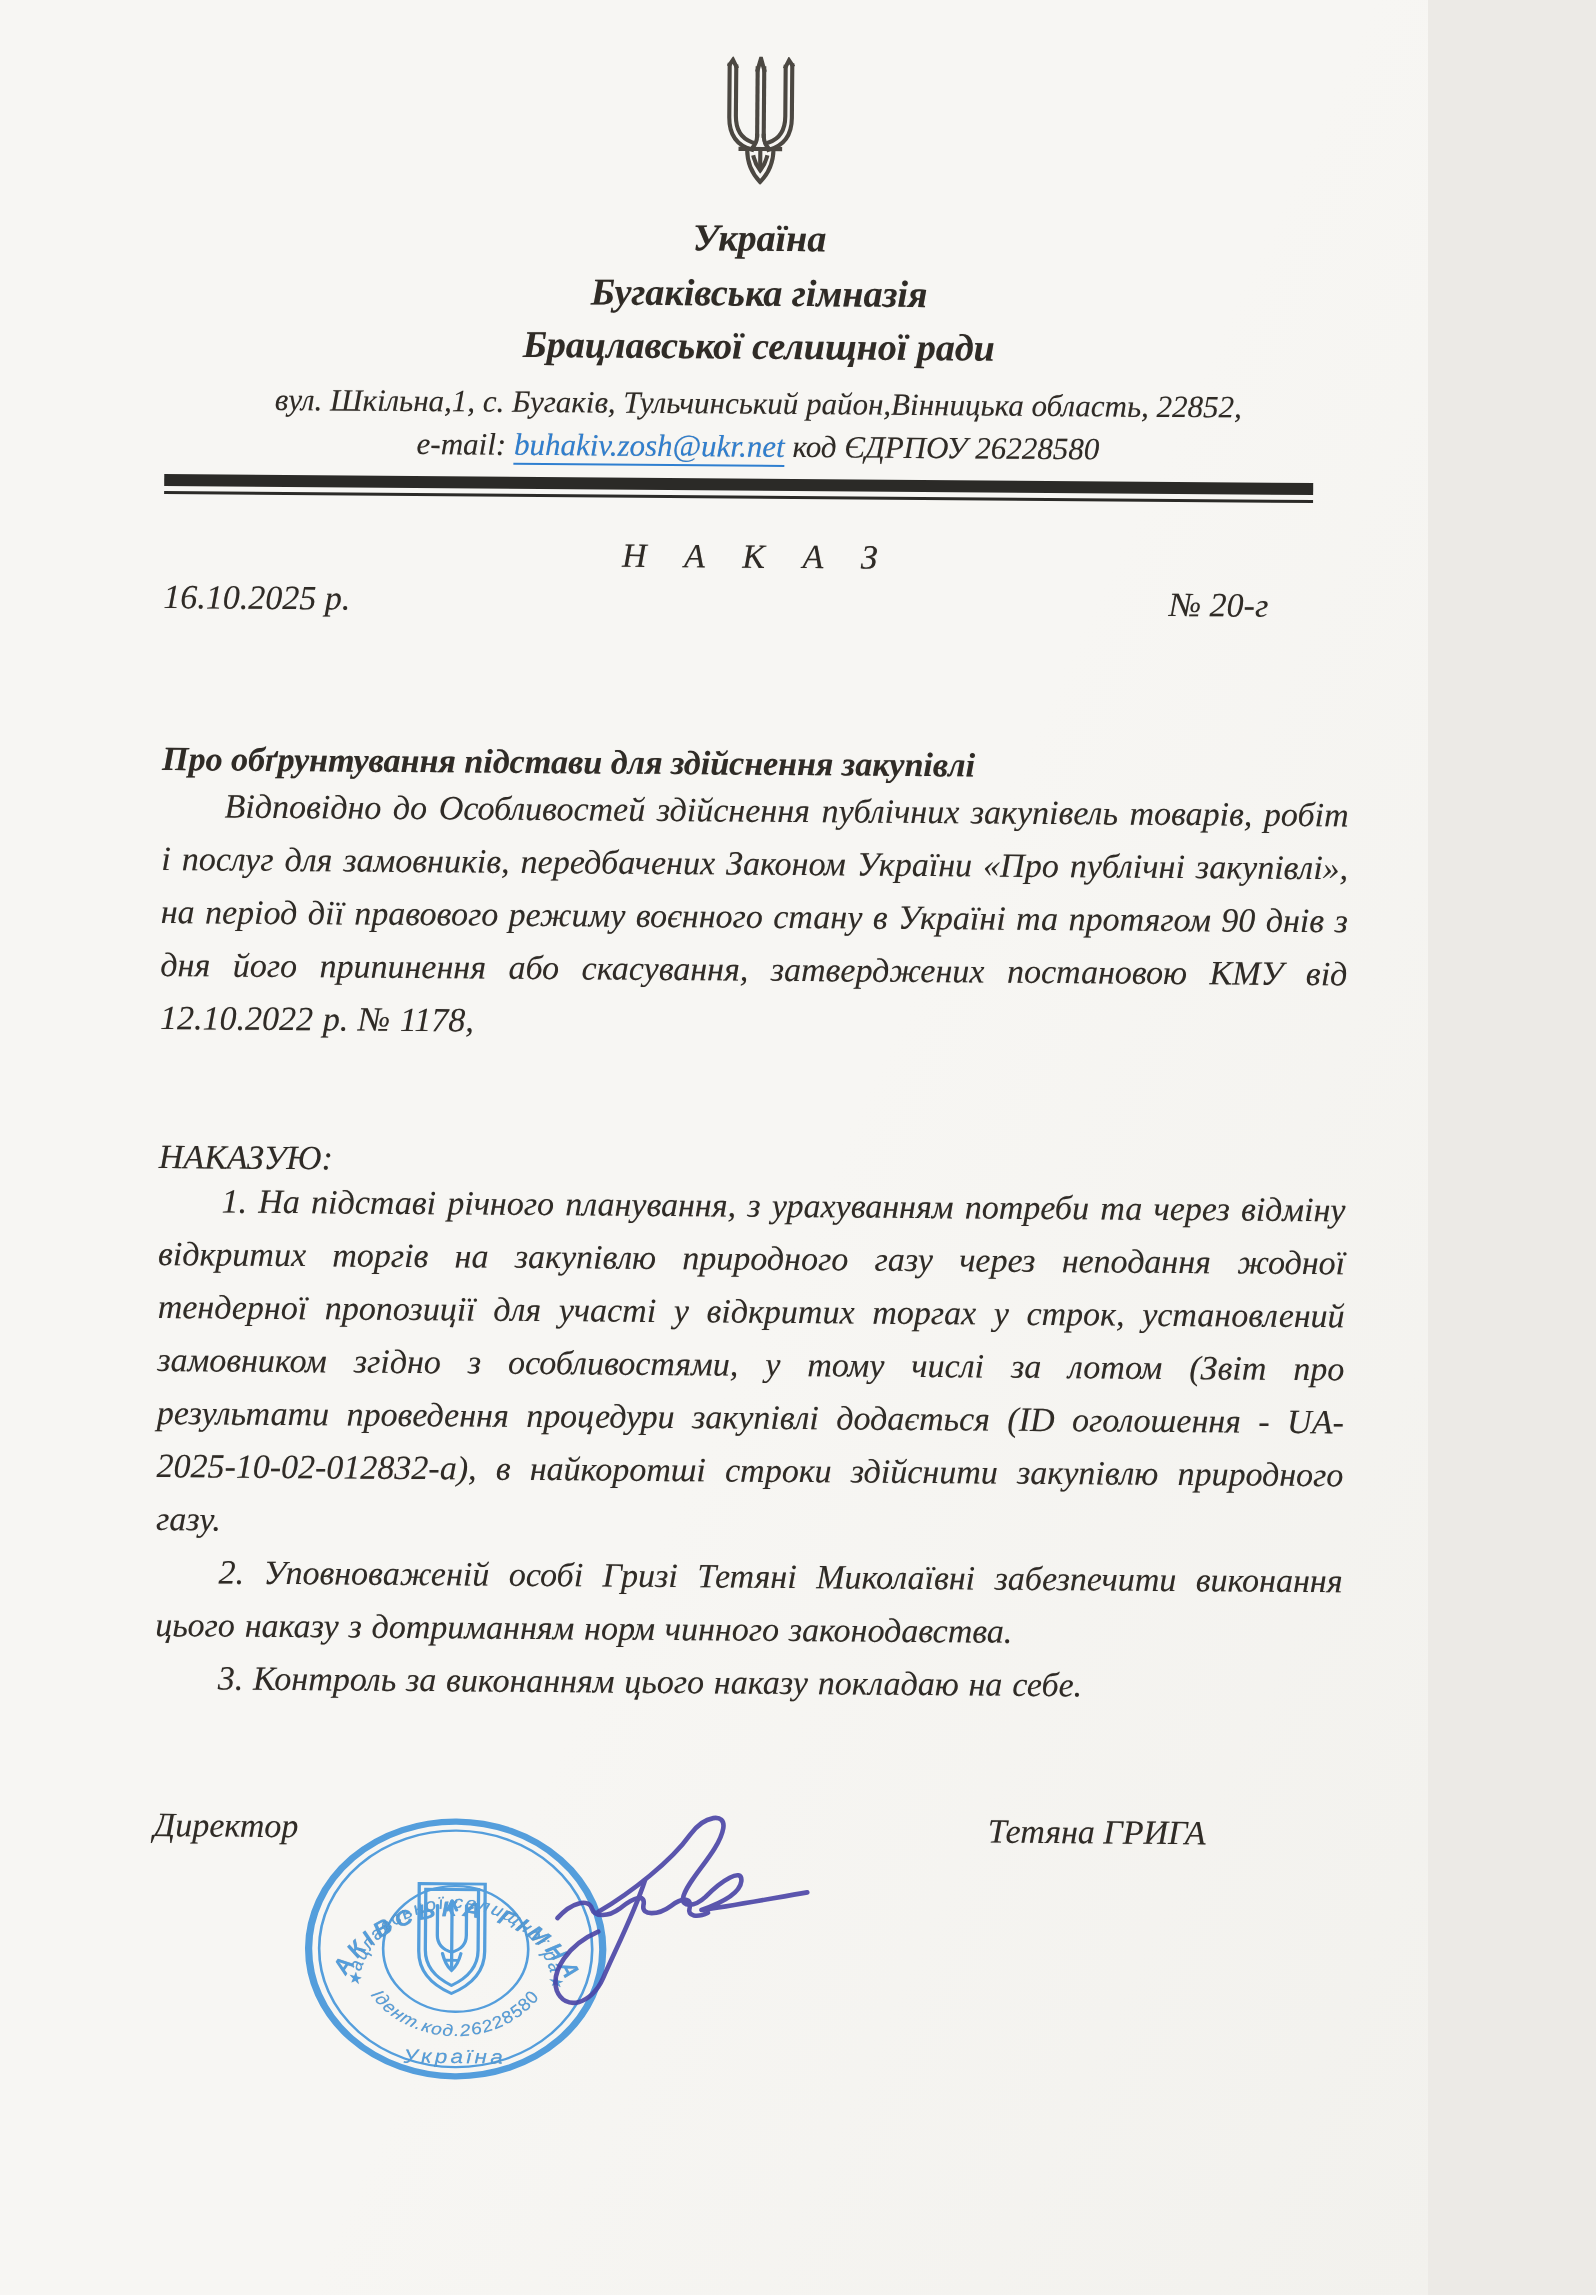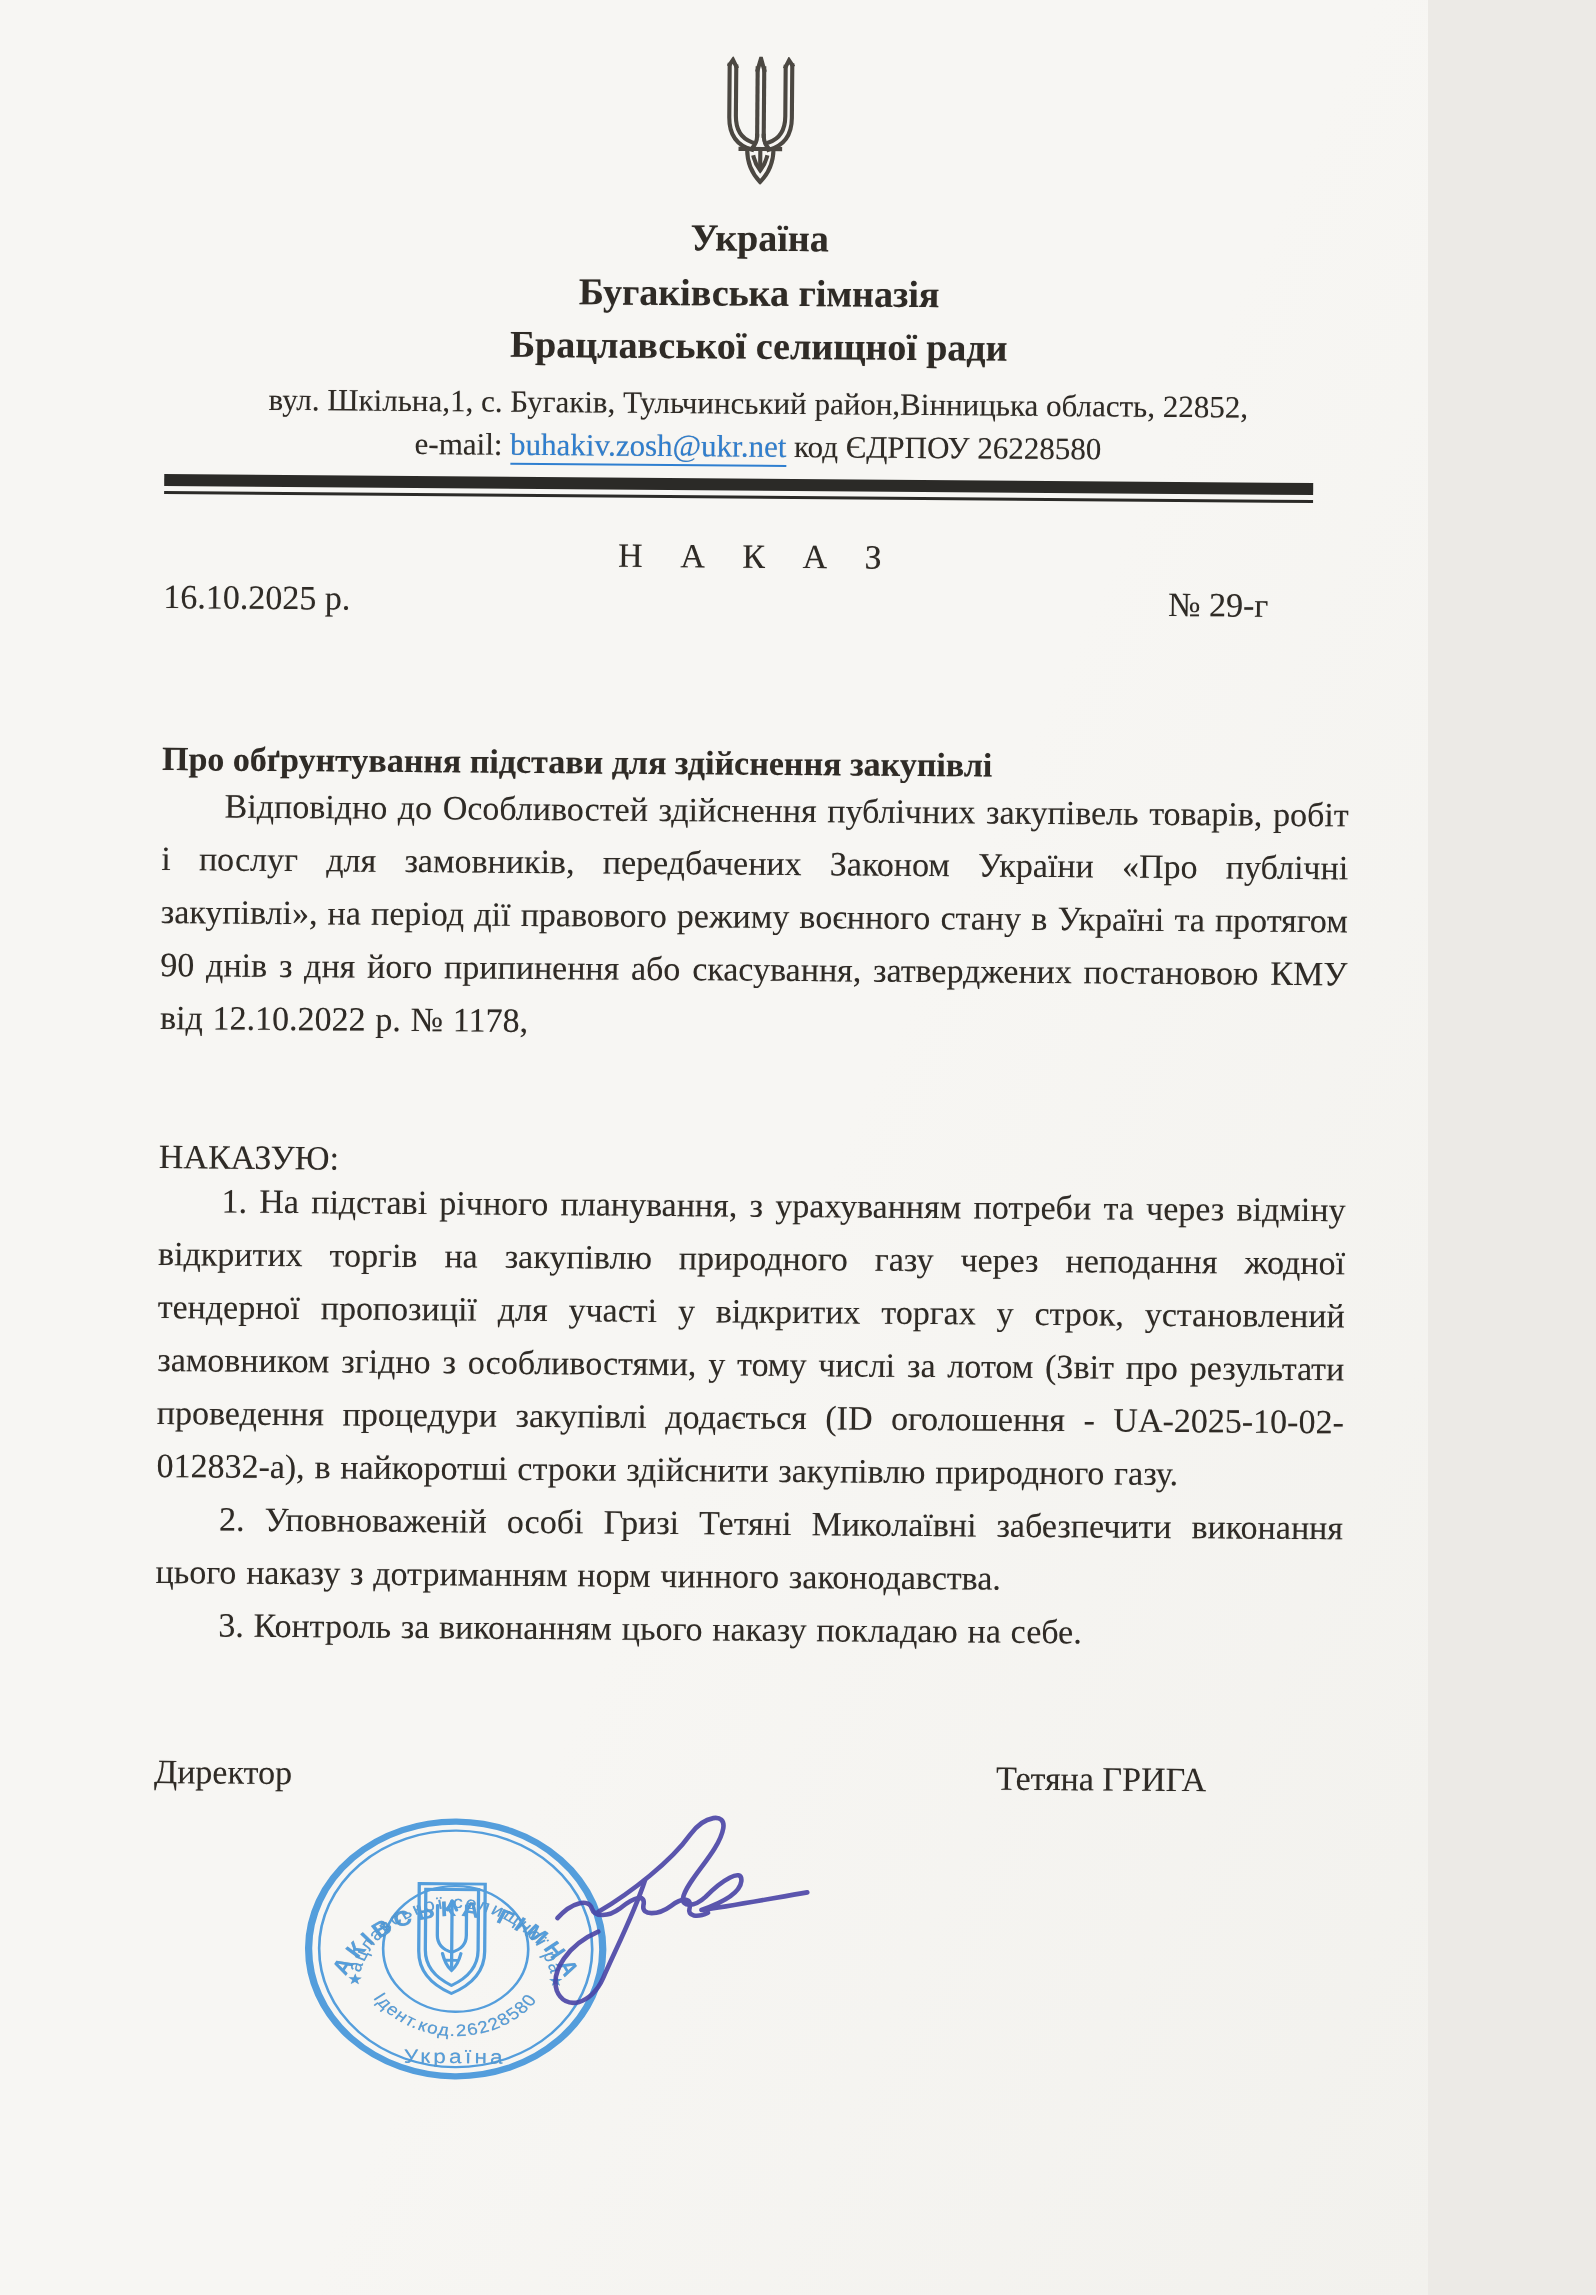--- a/index.html
+++ b/index.html
@@ -1,19 +1,19 @@
 <!DOCTYPE html>
 <html lang="uk" style="font-size:10.6px"><head>
 <meta charset="utf-8">
 <style>
   html,body{margin:0;padding:0;background:#eceae6;}
   .page{
     position:relative;width:1428px;height:2295px;overflow:hidden;
     background:linear-gradient(115deg,#f7f6f3 55%,#f2f1ed 100%);
-    font-family:"Liberation Serif", serif;color:#2f2b26;
+    font-family:"Liberation Serif", serif;color:#2f2b26;font-style:italic;
   }
   .sheet{
     position:relative;width:100%;height:100%;
     padding:0 73px 0 168px;box-sizing:border-box;
     transform:rotate(.45deg);transform-origin:792px 0;
     text-shadow:0 0 0.7px rgba(45,41,36,.4);
   }
   .letterhead{text-align:center;padding-top:57px;}
   .tryzub{display:block;margin:0 auto 22.4px;}
   .country{font-size:38px;line-height:1;font-weight:700;margin-bottom:17px;}
@@ -74,21 +74,21 @@
 
     <div class="rule">
       <div class="rule-thick"></div>
       <div class="rule-thin"></div>
     </div>
 
     <div class="order-heading">Н А К А З</div>
 
     <div class="meta-row">
       <span class="order-date">16.10.2025 р.</span>
-      <span class="order-number">№ 29-г</span>
+      <span class="order-number">№ 20-г</span>
     </div>
 
     <div class="subject">Про обґрунтування підстави для здійснення закупівлі</div>
 
     <p class="body-par preamble">Відповідно до Особливостей здійснення публічних закупівель товарів, робіт і послуг для замовників, передбачених Законом України «Про публічні закупівлі», на період дії правового режиму воєнного стану в Україні та протягом 90 днів з дня його припинення або скасування, затверджених постановою КМУ від 12.10.2022 р. № 1178,</p>
 
     <div class="resolve">НАКАЗУЮ:</div>
 
     <p class="body-par item-1">1. На підставі річного планування, з урахуванням потреби та через відміну відкритих торгів на закупівлю природного газу через неподання жодної тендерної пропозиції для участі у відкритих торгах у строк, установлений замовником згідно з особливостями, у тому числі за лотом (Звіт про результати проведення процедури закупівлі додається (ID оголошення - UA-2025-10-02-012832-а), в найкоротші строки здійснити закупівлю природного газу.</p>
     <p class="body-par item-2">2. Уповноваженій особі Гризі Тетяні Миколаївні забезпечити виконання цього наказу з дотриманням норм чинного законодавства.</p>

